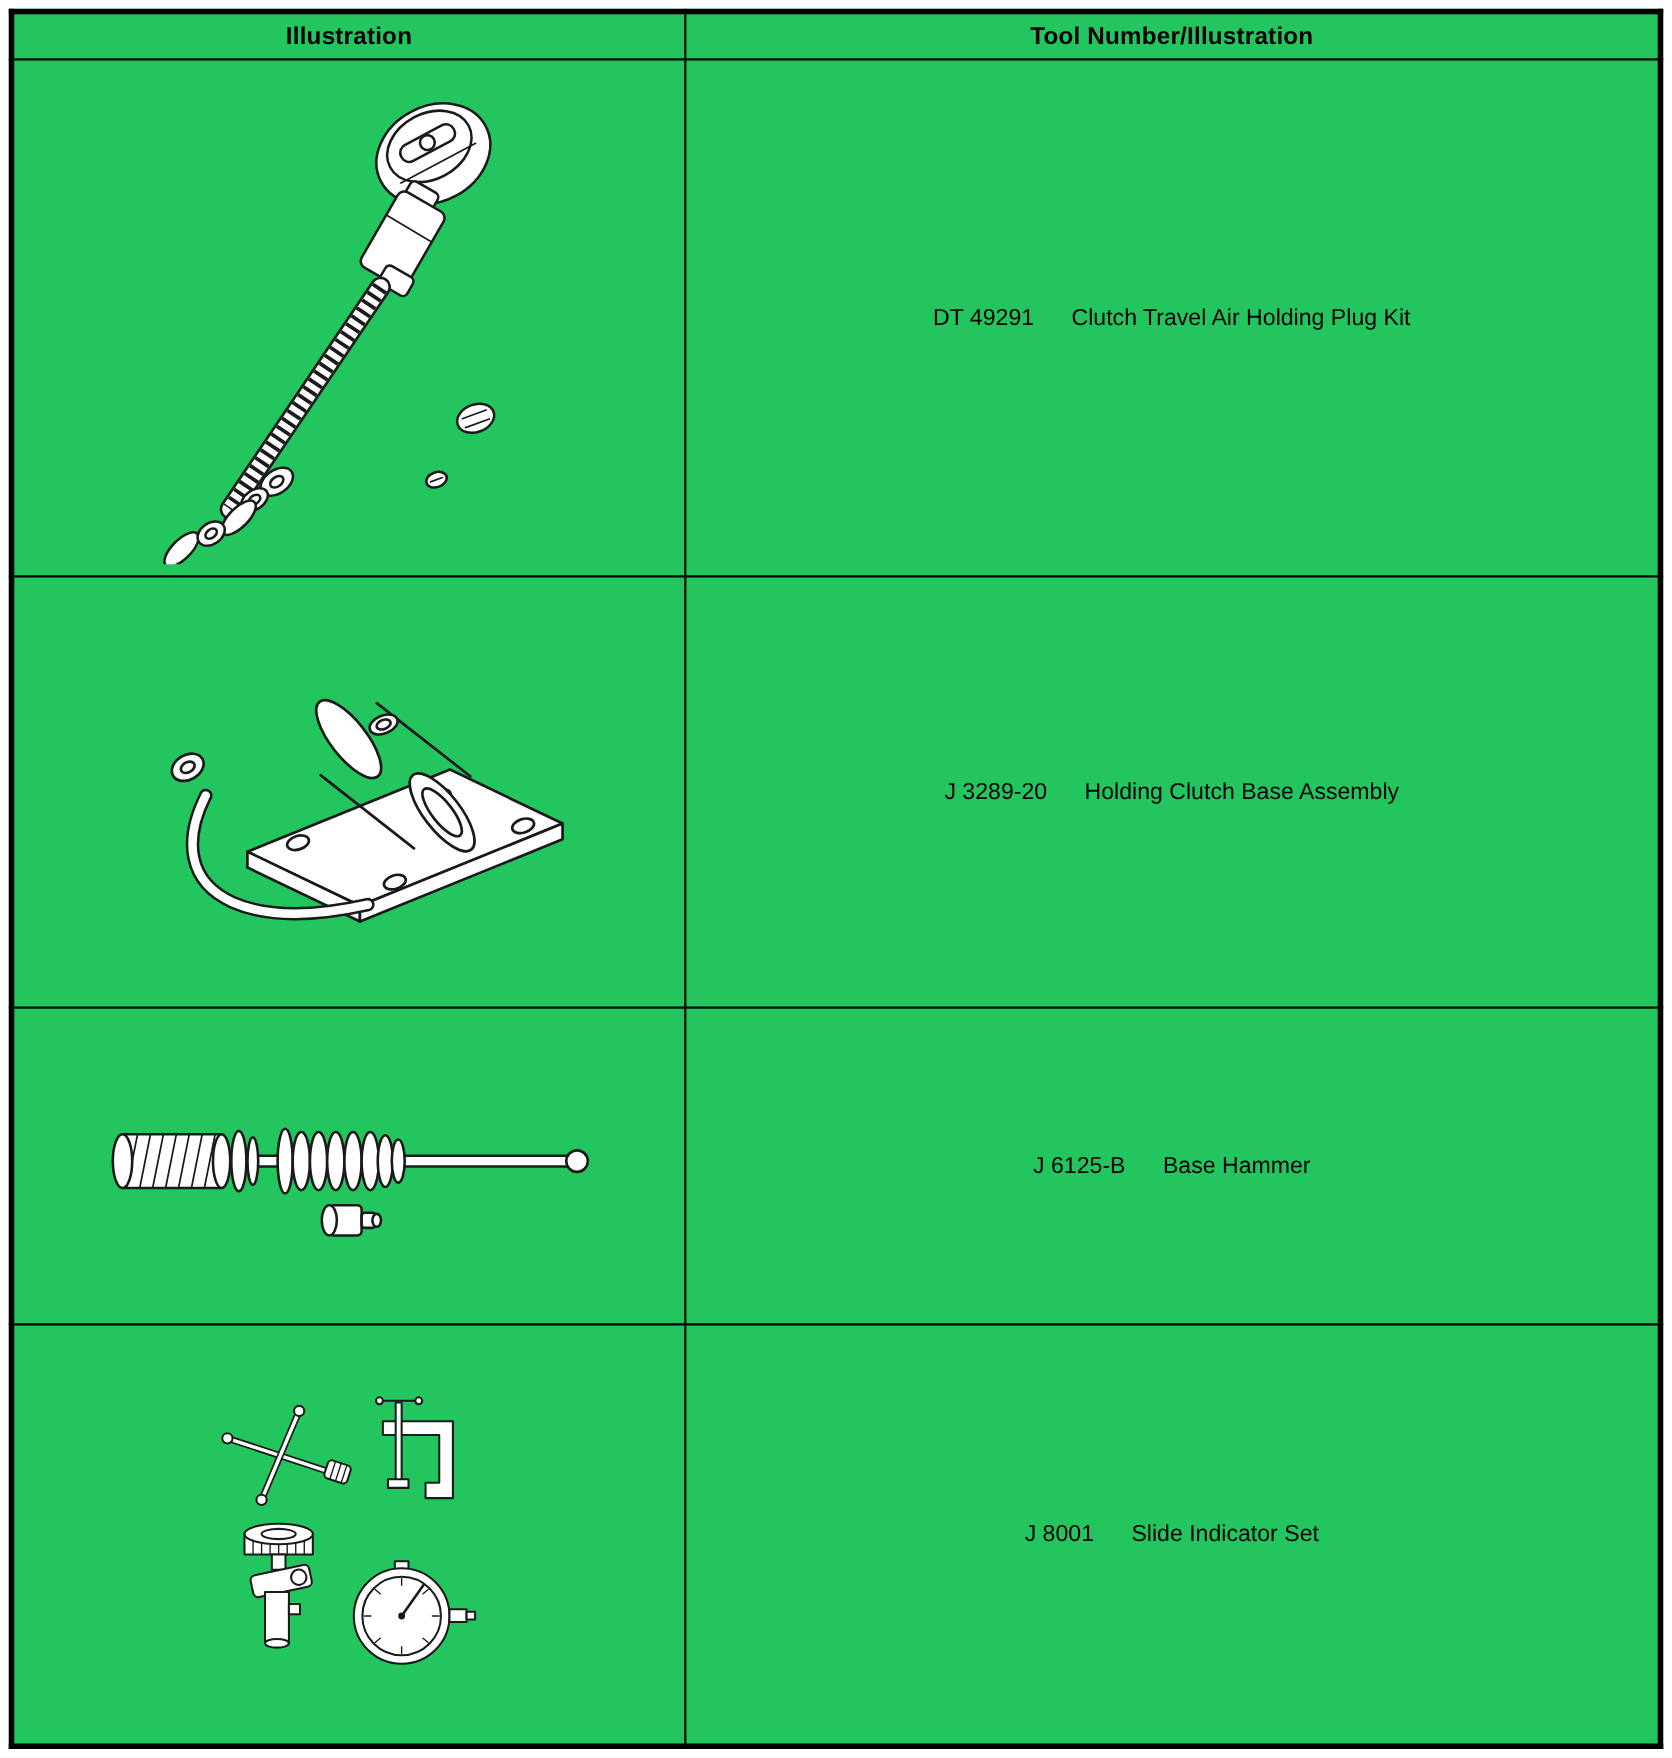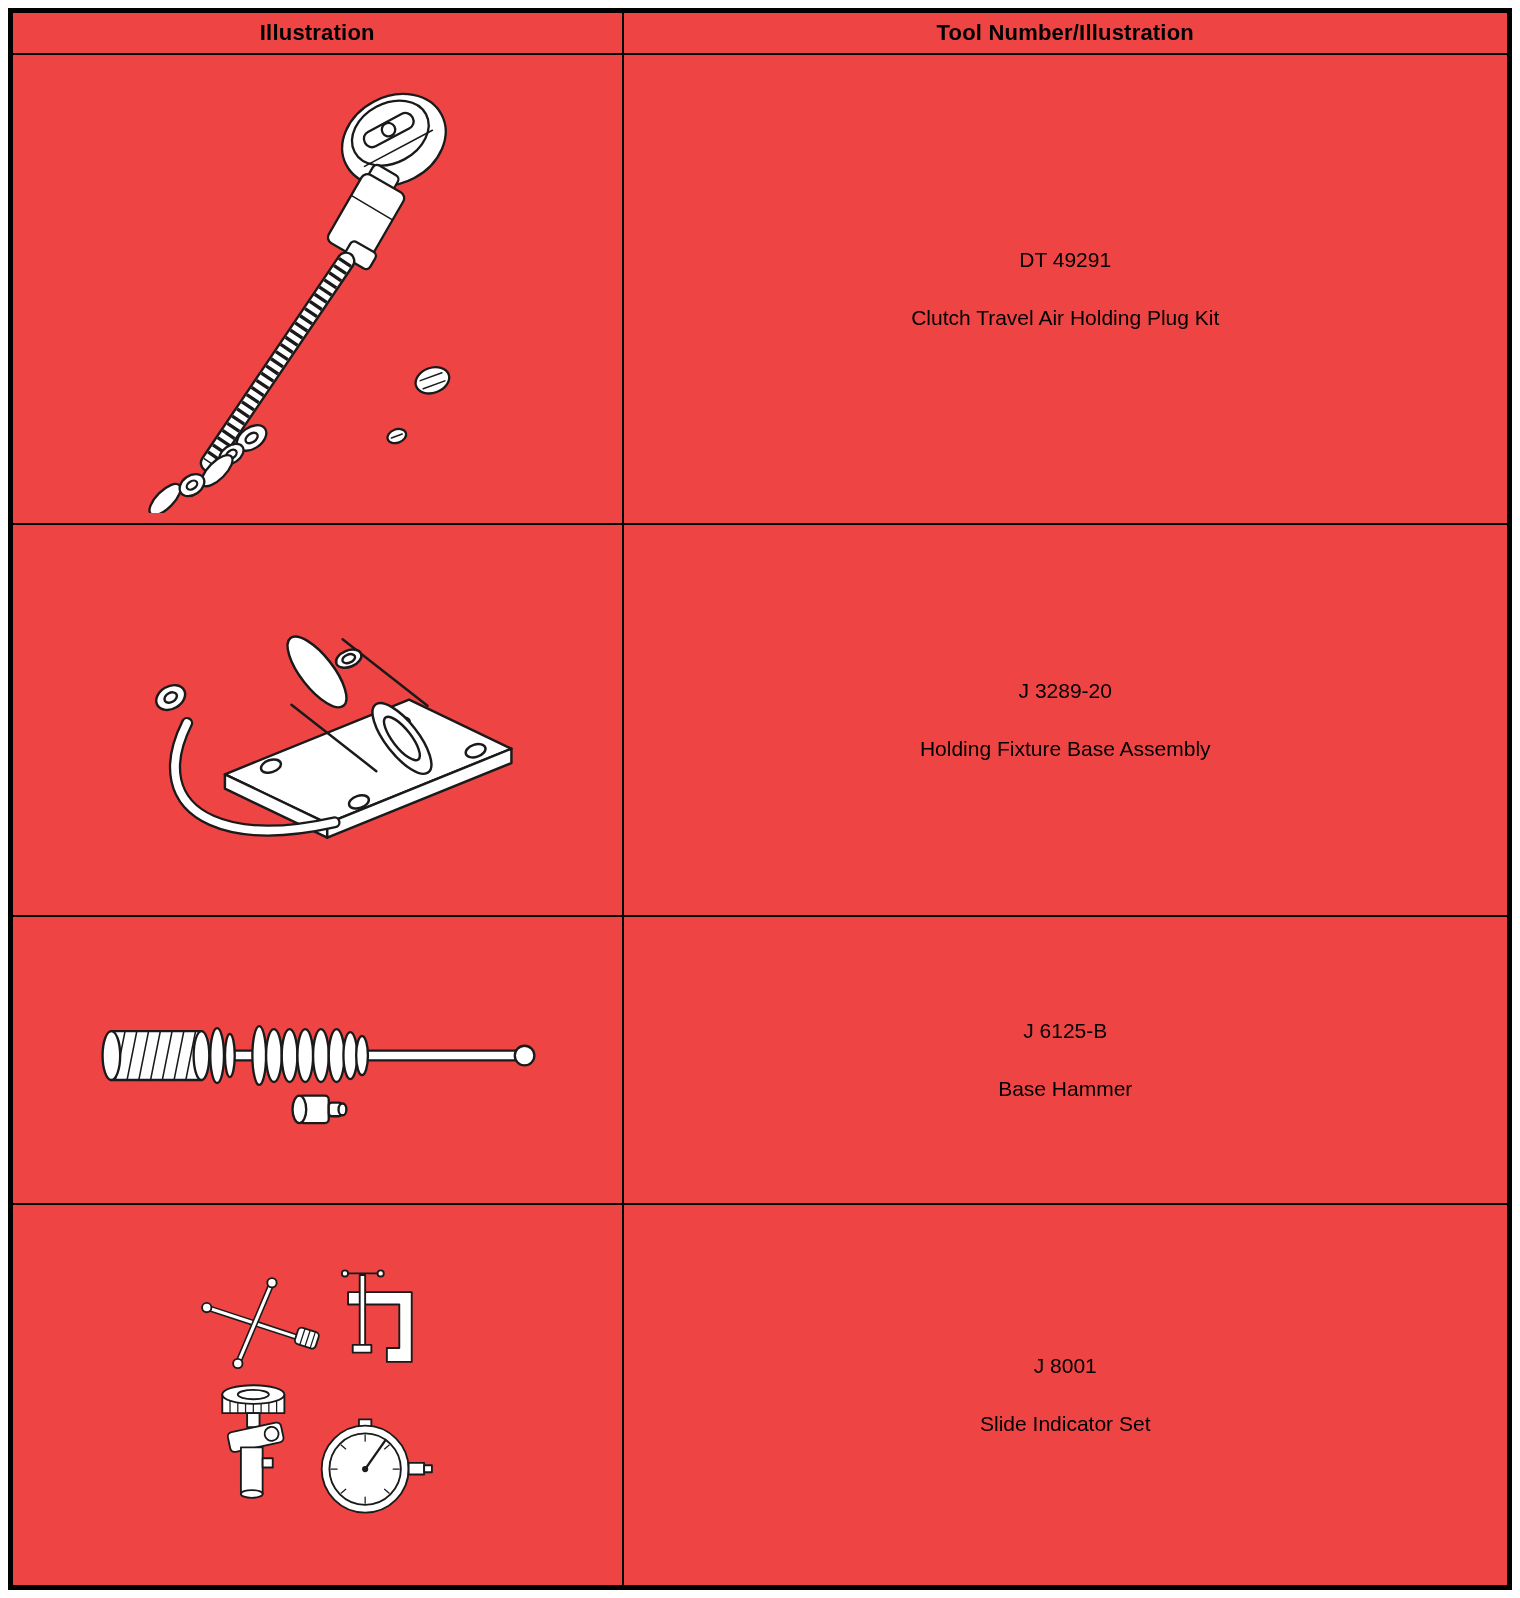--- a/index.html
+++ b/index.html
@@ -15,21 +15,21 @@
     box-sizing: border-box;
     padding: 8px;
     background: #ffffff;
   }
   table.tool-table {
     width: 100%;
     height: 100%;
     border-collapse: collapse;
     table-layout: fixed;
     border: 5px solid #000;
-    background: #ef4444;
+    background: #22c55e;
   }
   table.tool-table th,
   table.tool-table td {
     border: 2px solid #000;
     padding: 0;
     vertical-align: middle;
   }
   col.illus-col { width: 612px; }
   th.hdr {
     height: 40px;
@@ -39,21 +39,21 @@
     letter-spacing: 0.2px;
   }
   td.illus-cell {
     text-align: center;
   }
   td.desc-cell {
     text-align: center;
   }
   .desc-stack {
     display: flex;
-    flex-direction: column;
+    flex-direction: row;
     align-items: center;
     justify-content: center;
     gap: 34px;
   }
   .tool-number, .tool-desc {
     font-size: 21px;
     line-height: 1.15;
   }
   tr.row-1 { height: 470px; }
   tr.row-2 { height: 392px; }
@@ -162,21 +162,21 @@
             <ellipse class="fw" cx="72" cy="140" rx="15" ry="11" transform="rotate(-30 72 140)"></ellipse>
             <ellipse class="fw" cx="72" cy="140" rx="6.5" ry="4.5" transform="rotate(-30 72 140)"></ellipse>
 
             <path d="M 88 165 C 68 205 72 242 112 260 C 148 276 196 270 232 262" fill="none" stroke="#1a1a1a" stroke-width="12" stroke-linecap="round"></path>
             <path d="M 88 165 C 68 205 72 242 112 260 C 148 276 196 270 232 262" fill="none" stroke="#ffffff" stroke-width="7.5" stroke-linecap="round"></path>
           </svg>
         </td>
         <td class="desc-cell">
           <div class="desc-stack">
             <div class="tool-number">J 3289-20</div>
-            <div class="tool-desc">Holding Fixture Base Assembly</div>
+            <div class="tool-desc">Holding Clutch Base Assembly</div>
           </div>
         </td>
       </tr>
 
       <tr class="row-3">
         <td class="illus-cell">
           <svg width="470" height="172" viewBox="0 0 480 175">
 
             <rect class="fw" x="150" y="80" width="295" height="10"></rect>
             <circle class="fw" cx="452" cy="85" r="10"></circle>

